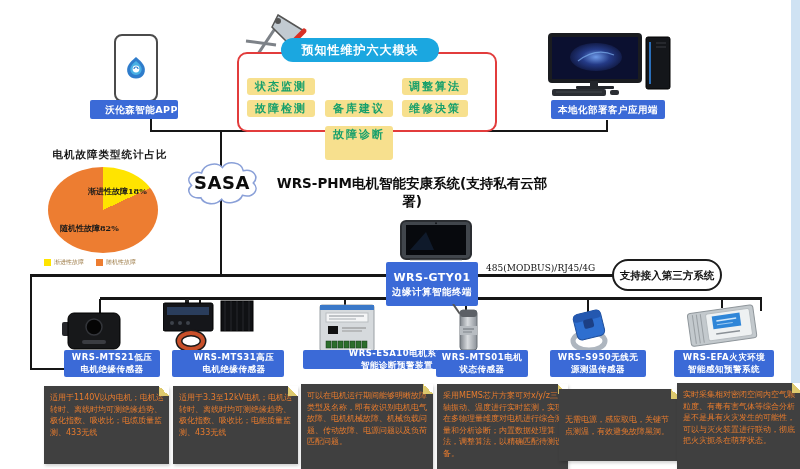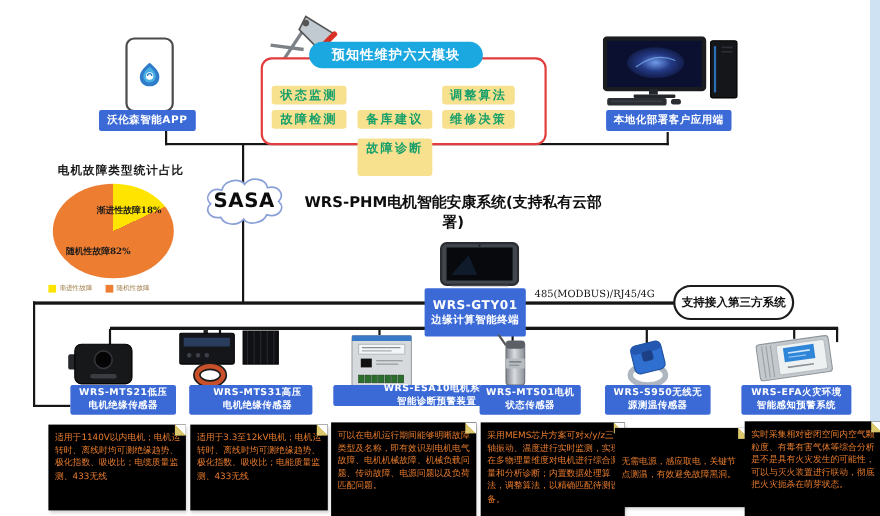--- a/index.html
+++ b/index.html
@@ -4,21 +4,21 @@
 <style>
   html,body{margin:0;padding:0;background:#fff;}
   #stage{position:relative;width:800px;height:469px;background:#ffffff;overflow:hidden;
          font-family:"DejaVu Sans",sans-serif;}
   .line{position:absolute;background:#161616;}
   .lbl{position:absolute;background:#3b6ad7;color:#fff;font-weight:bold;text-align:center;
        border-radius:2px;display:flex;flex-direction:column;justify-content:center;
        font-size:8.5px;line-height:1.4;letter-spacing:.5px;}
   .chip{position:absolute;background:#f7e08e;color:#18a06b;font-weight:bold;text-align:center;
         font-size:11px;line-height:17px;border-radius:3px;letter-spacing:2px;}
-  .note{position:absolute;background:#000000;color:#e87b2d;font-size:8px;line-height:1.45;
+  .note{position:absolute;background:#404040;color:#e87b2d;font-size:8px;line-height:1.45;
         padding:6px 5px 4px 6px;box-shadow:1px 2px 3px rgba(0,0,0,.18);overflow:hidden;
         text-align:left;}
   .fold{position:absolute;top:0;right:0;width:10px;height:10px;
         background:linear-gradient(225deg,#ffffff 0 50%,#ddc96d 50% 100%);}
   .serif{font-family:"DejaVu Serif",serif;}
   .pietxt{position:absolute;font-family:"DejaVu Serif",serif;font-weight:bold;font-size:8px;color:#1a1a1a;}
   .legend{position:absolute;display:flex;gap:12px;align-items:center;}
   .legend .it{display:flex;gap:3px;align-items:center;font-size:6px;color:#9c7a45;}
   .legend .sq{width:7px;height:7px;display:inline-block;}
   .dev{position:absolute;}
@@ -48,21 +48,21 @@
   <div class="line" style="left:760px;top:299px;width:2px;height:12px;"></div>
 
   <div class="dev" style="left:114px;top:34px;width:40px;height:64px;border:2px solid #4b4b4b;border-radius:8px;background:#fff;display:flex;align-items:center;justify-content:center;">
     <svg width="26" height="26" viewBox="0 0 26 26">
       <path d="M13,2 C19,7 24,12 21,19 C18,25 8,25 5,19 C2,12 7,7 13,2 Z" fill="#2f7ccb"></path>
       <path d="M13,6 C17,9 20,13 18,17 C16,21 10,21 8,17 C6,13 9,9 13,6 Z" fill="#49b0e4"></path>
       <circle cx="13" cy="14" r="3.4" fill="#fff"></circle>
       <path d="M11,14 a2,2 0 1 1 4,0" fill="none" stroke="#2f7ccb" stroke-width="1.2"></path>
     </svg>
   </div>
-  <div class="lbl" style="left:90px;top:100px;width:88px;height:19px;font-size:9.5px;">
+  <div class="lbl" style="left:90px;top:100px;width:88px;height:19px;font-size:9.5px;text-align:right;">
     <span>沃伦森智能APP</span>
   </div>
 
   <svg class="dev" style="left:234px;top:5px;" width="76" height="66" viewBox="0 0 76 66">
     <ellipse cx="20" cy="60" rx="16" ry="4" fill="#e9d18e" stroke="#b89b4f"></ellipse>
     <line x1="18" y1="58" x2="46" y2="16" stroke="#7d8288" stroke-width="3"></line>
     <line x1="12" y1="36" x2="42" y2="40" stroke="#7d8288" stroke-width="3"></line>
     <polygon points="44,10 70,26 56,40 38,22" fill="#c2cad1" stroke="#555" stroke-width="1.5"></polygon>
     <line x1="56" y1="40" x2="70" y2="26" stroke="#d93025" stroke-width="5" stroke-linecap="round"></line>
     <circle cx="44" cy="16" r="3" fill="#555"></circle>

